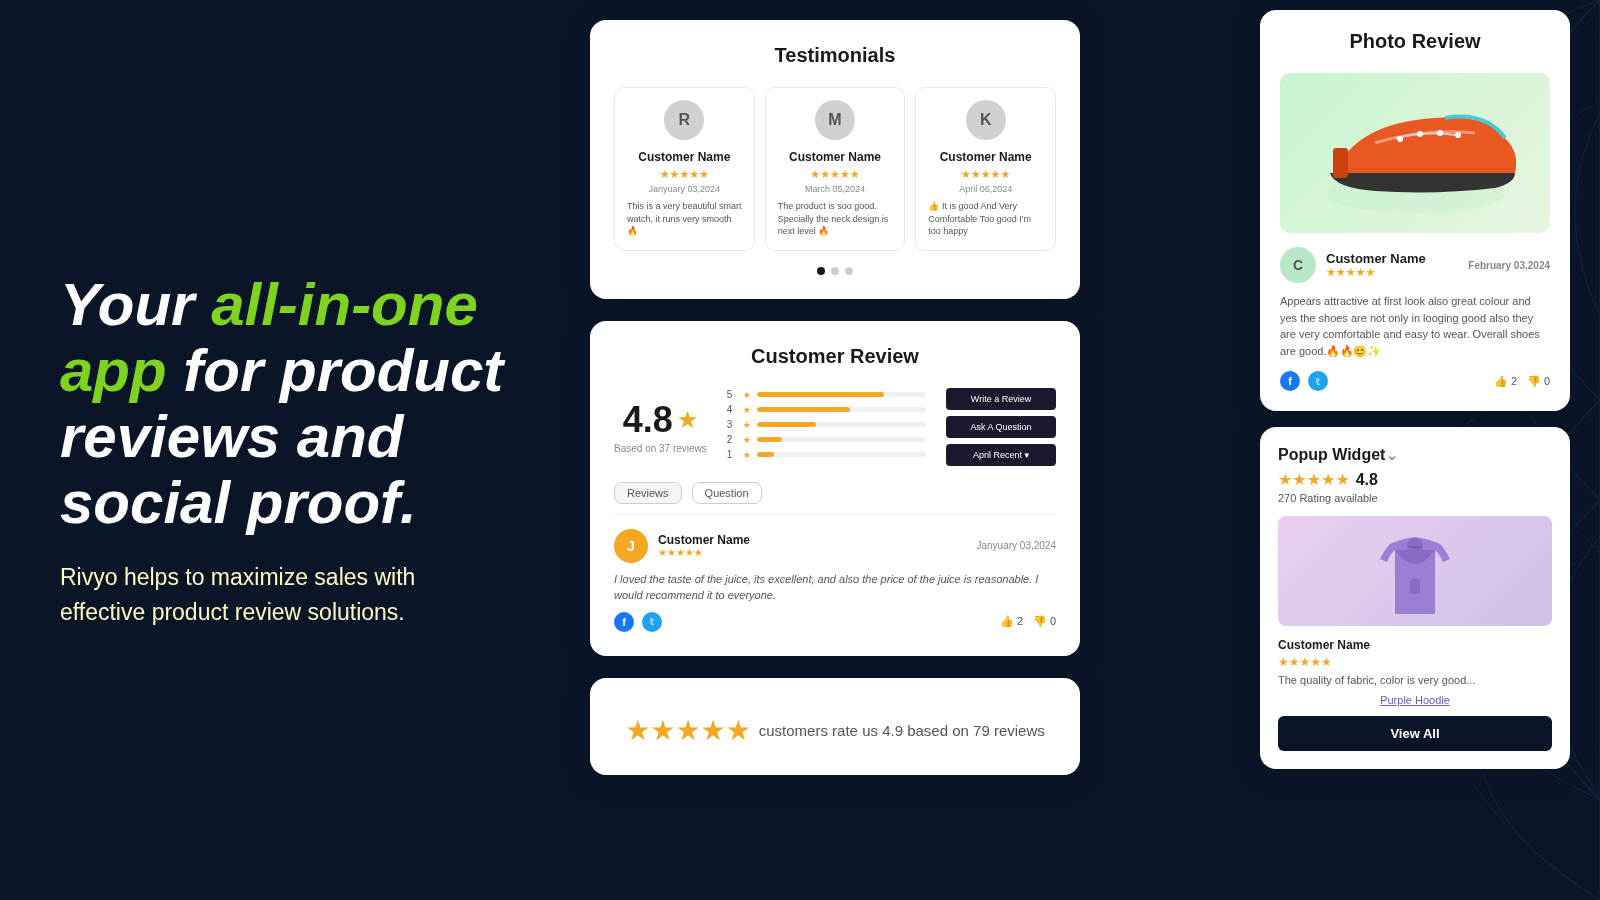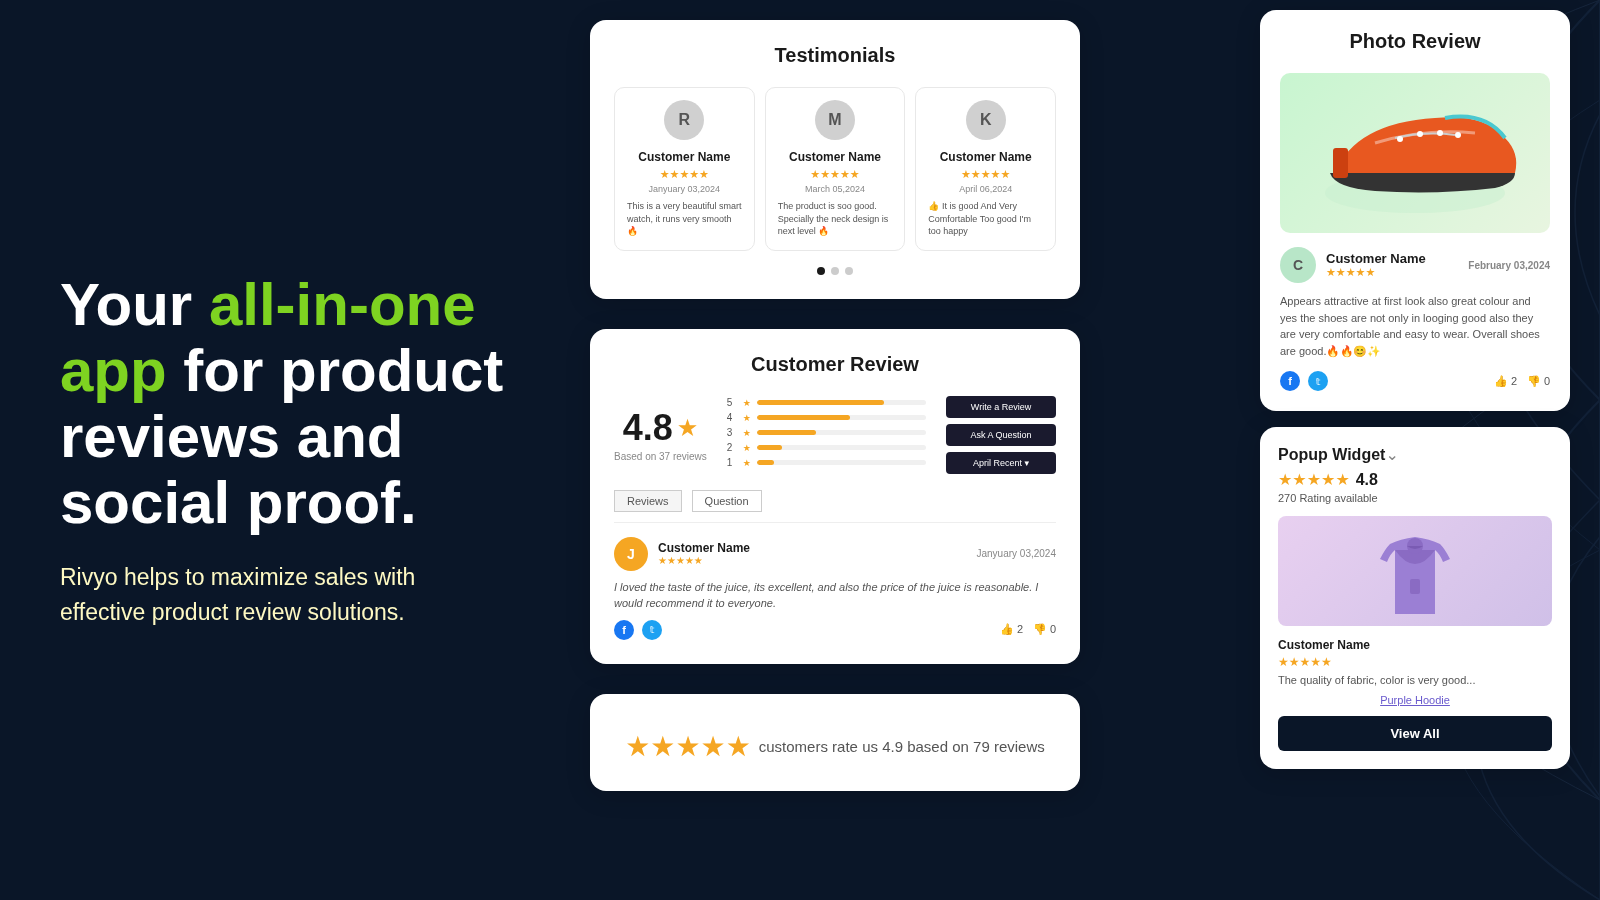--- a/index.html
+++ b/index.html
@@ -20,20 +20,21 @@
       transform: translateY(-50%);
       width: 480px;
     }
 
     .hero-title {
       font-size: 60px;
       font-weight: 900;
       line-height: 1.1;
       color: #ffffff;
       margin-bottom: 24px;
+      font-style: italic;
     }
 
     .hero-title .highlight {
       color: #7ed321;
     }
 
     .hero-subtitle {
       font-size: 23px;
       color: #fef9c3;
       line-height: 1.5;
@@ -41,21 +42,21 @@
     }
 
     
     .center-column {
       position: absolute;
       left: 590px;
       top: 20px;
       width: 490px;
       display: flex;
       flex-direction: column;
-      gap: 30px;
+      gap: 22px;
     }
 
     
     .card {
       background: #ffffff;
       border-radius: 16px;
       padding: 24px;
       box-shadow: 0 4px 24px rgba(0,0,0,0.18);
     }
 
@@ -232,21 +233,21 @@
       gap: 10px;
       margin-bottom: 14px;
       border-bottom: 1px solid #eee;
       padding-bottom: 10px;
     }
 
     .review-tab {
       font-size: 11px;
       padding: 4px 12px;
       border: 1px solid #ccc;
-      border-radius: 0;
+      border-radius: 8px;
       cursor: pointer;
       color: #555;
     }
 
     .review-tab.active {
       background: #f5f5f5;
     }
 
     .review-item {
       display: flex;

